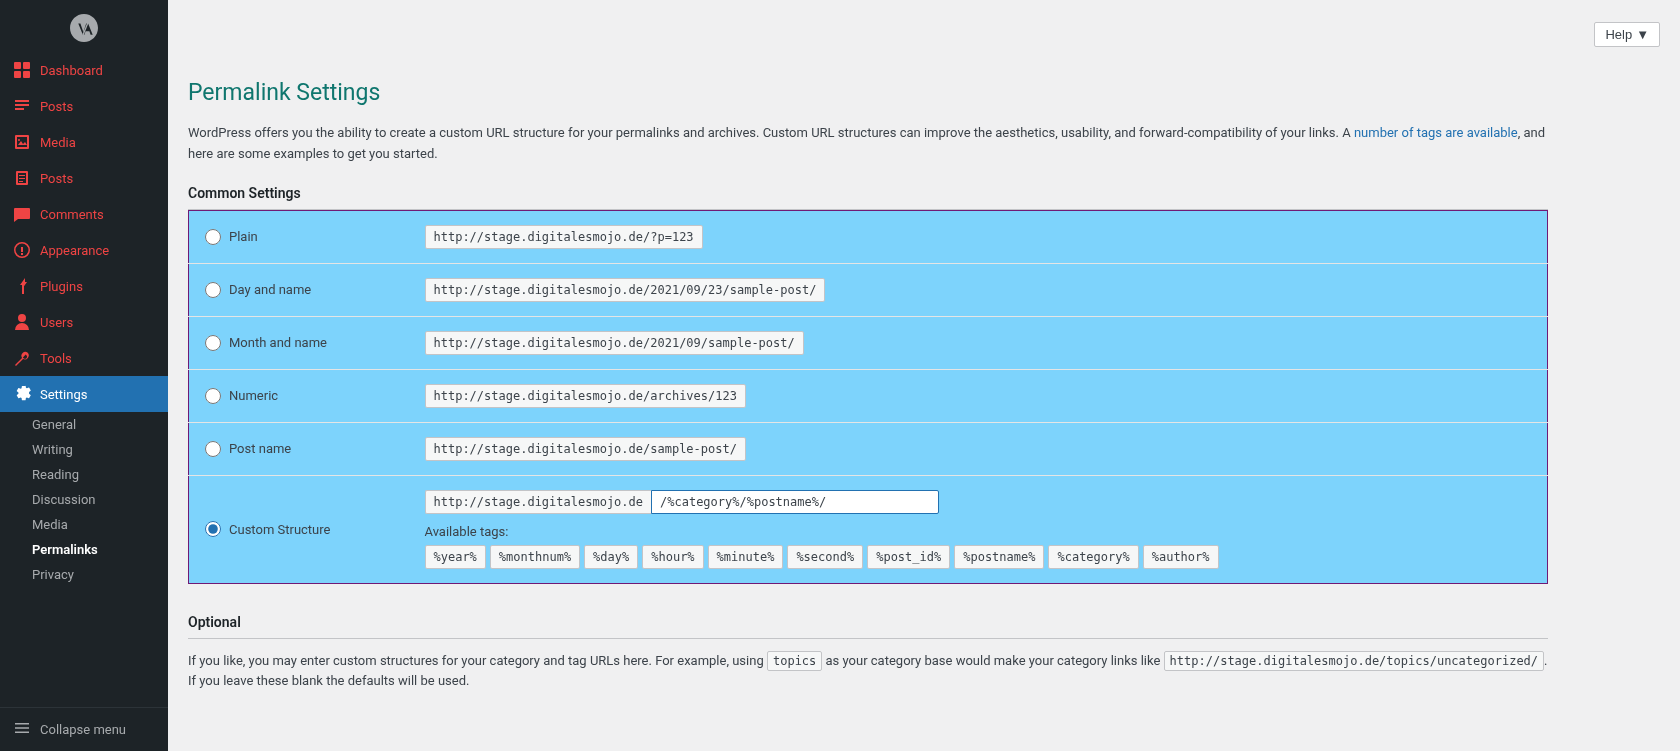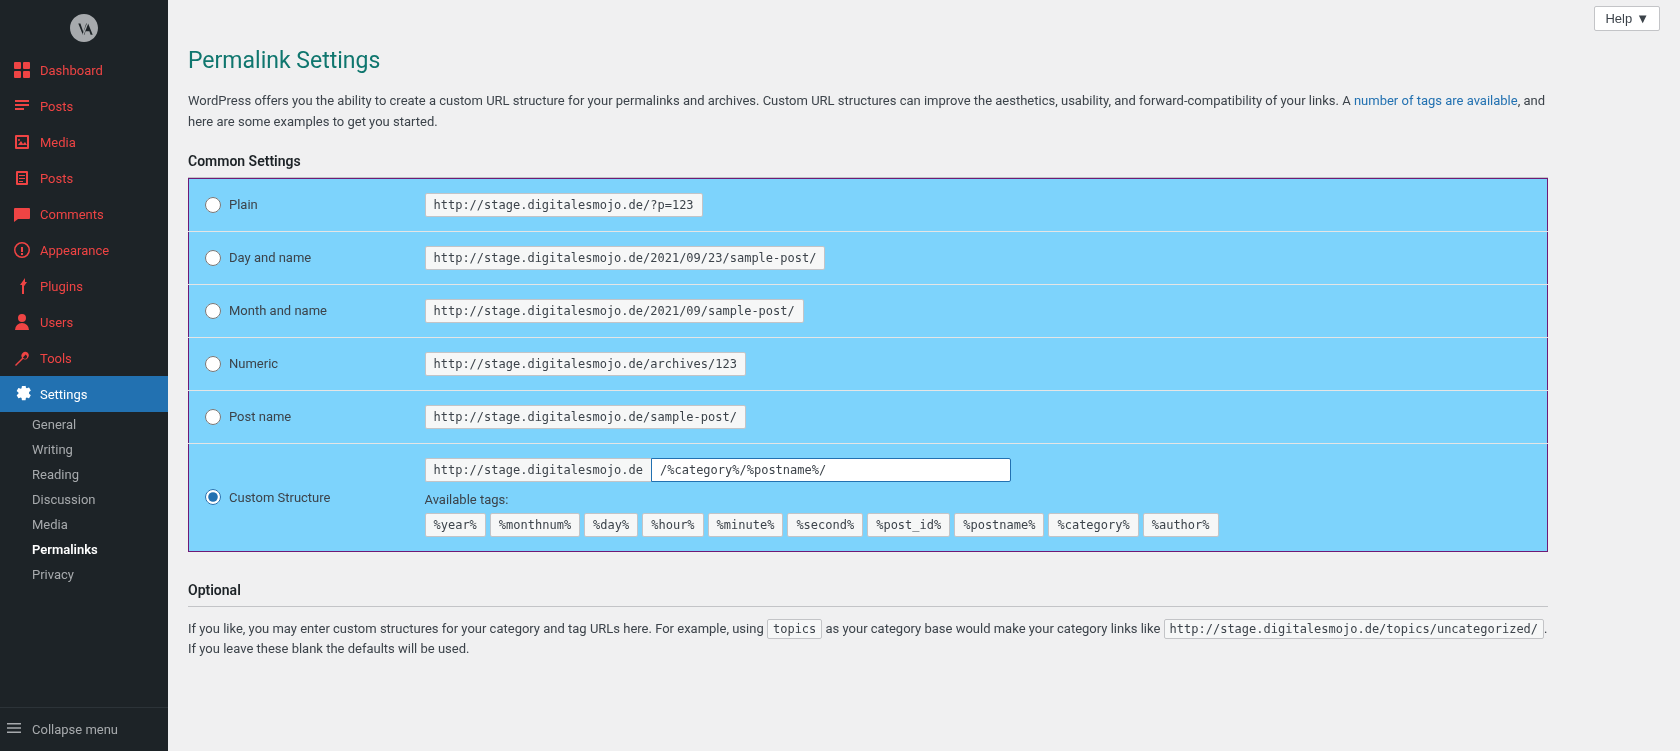--- a/index.html
+++ b/index.html
@@ -34,38 +34,38 @@
       padding: 5px 12px 5px 32px;
       font-size: 13px;
       color: #a7aaad;
       cursor: pointer;
       text-decoration: none;
     }
     .sidebar-sub-item.active { color: #fff; font-weight: 600; }
     .sidebar-collapse {
       margin-top: auto;
       display: flex; align-items: center; gap: 8px;
-      padding: 10px 4px;
+      padding: 10px 12px;
       cursor: pointer;
       color: #a7aaad;
       font-size: 13px;
       border-top: 1px solid #2c3338;
     }
 
     
     #main {
       flex: 1;
       overflow-y: auto;
       background: #f0f0f1;
     }
 
     
     #topbar {
       display: flex; justify-content: flex-end; align-items: center;
-      padding: 6px 20px;
+      padding: 22px 20px;
       background: #f0f0f1;
     }
     .help-btn {
       background: #fff;
       border: 1px solid #c3c4c7;
       border-radius: 2px;
       padding: 4px 10px;
       font-size: 13px;
       cursor: pointer;
       display: flex; align-items: center; gap: 4px;
@@ -156,21 +156,21 @@
       font-size: 12px;
       color: #3c434a;
       white-space: nowrap;
     }
     .custom-input {
       border: 1px solid #2271b1;
       border-radius: 0 2px 2px 0;
       padding: 4px 8px;
       font-family: monospace;
       font-size: 12px;
-      width: 360px;
+      width: 288px;
       outline: none;
       color: #3c434a;
     }
 
     .available-tags {
       margin-top: 10px;
       font-size: 13px;
       color: #3c434a;
     }
     .available-tags-label { margin-bottom: 6px; }

